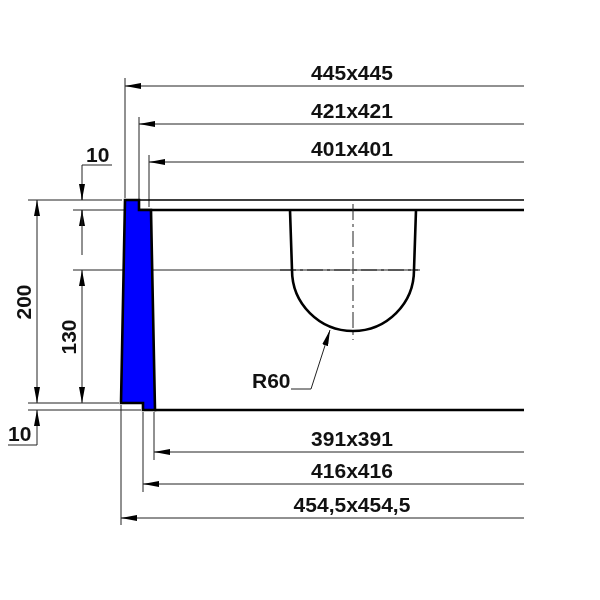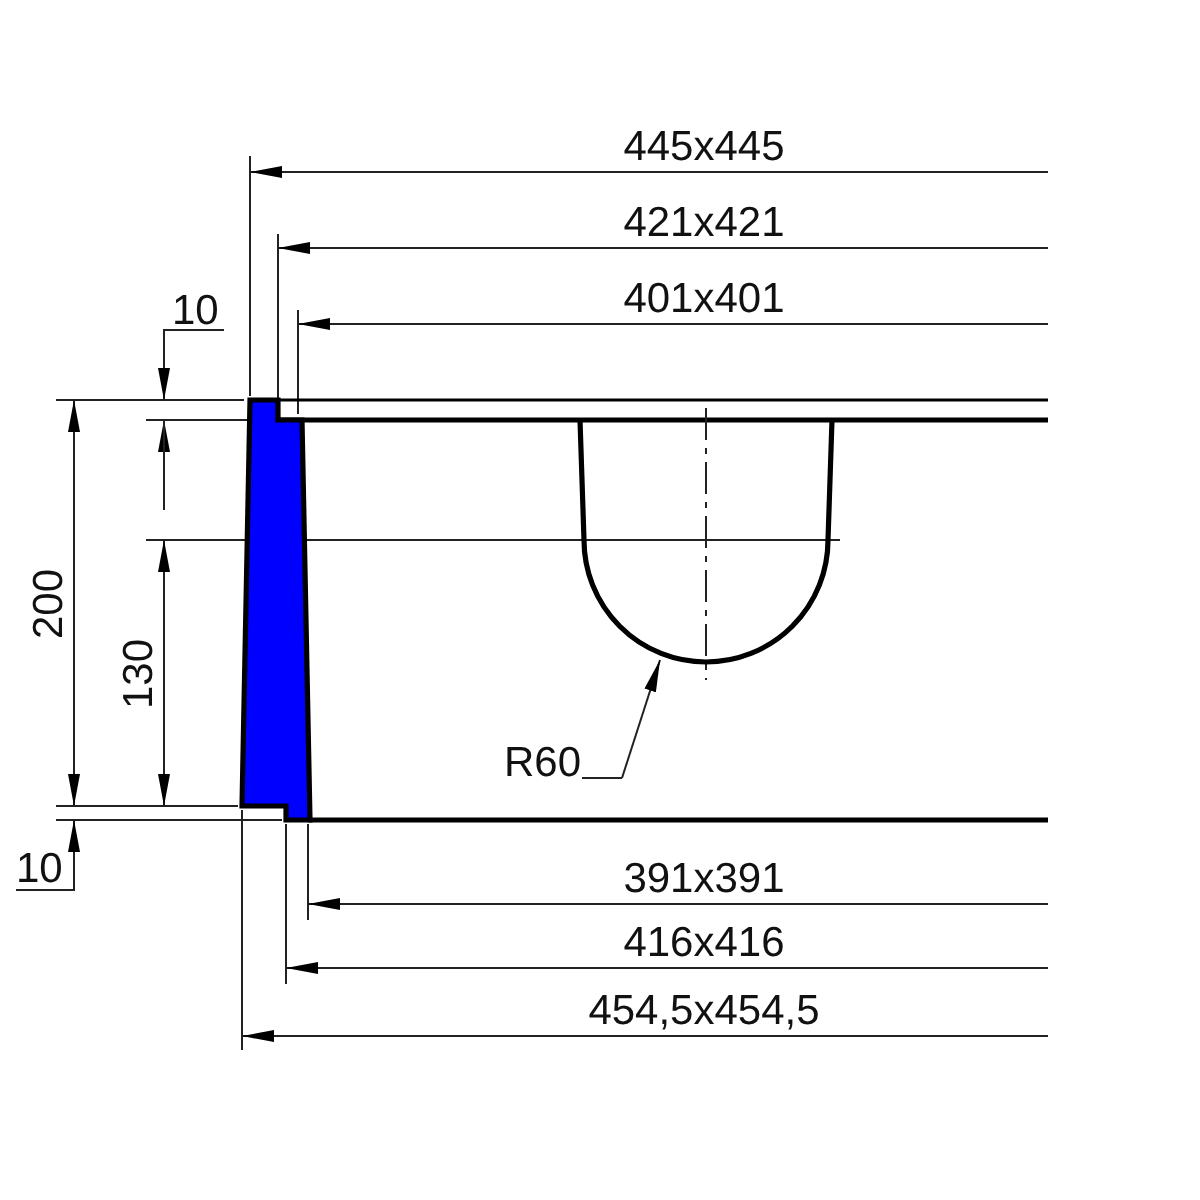--- a/index.html
+++ b/index.html
@@ -1,16 +1,16 @@
 <!DOCTYPE html>
 <html><head>
 <meta charset="utf-8">
 <style>
   html, body { margin:0; padding:0; background:#ffffff; }
-  #canvas { position:relative; width:524px; height:600px; overflow:hidden; background:#ffffff; }
+  #canvas { position:relative; width:524px; height:600px; overflow:hidden; background:#ffffff;font-weight:bold; }
   svg { position:absolute; left:0; top:0; }
   .dim-text { font-family:"Liberation Sans", sans-serif; font-size:21px; fill:#111111; }
   .thin { stroke:#222222; stroke-width:1; fill:none; }
   .thick { stroke:#000000; stroke-width:2.6; fill:none; stroke-linejoin:miter; }
   .center { stroke:#222222; stroke-width:1; fill:none; stroke-dasharray:16 4 3 4; }
   .wall { fill:#0000ff; stroke:#000000; stroke-width:2.6; stroke-linejoin:miter; }
   .arrow { fill:#000000; }
 </style>
 </head>
 <body>

